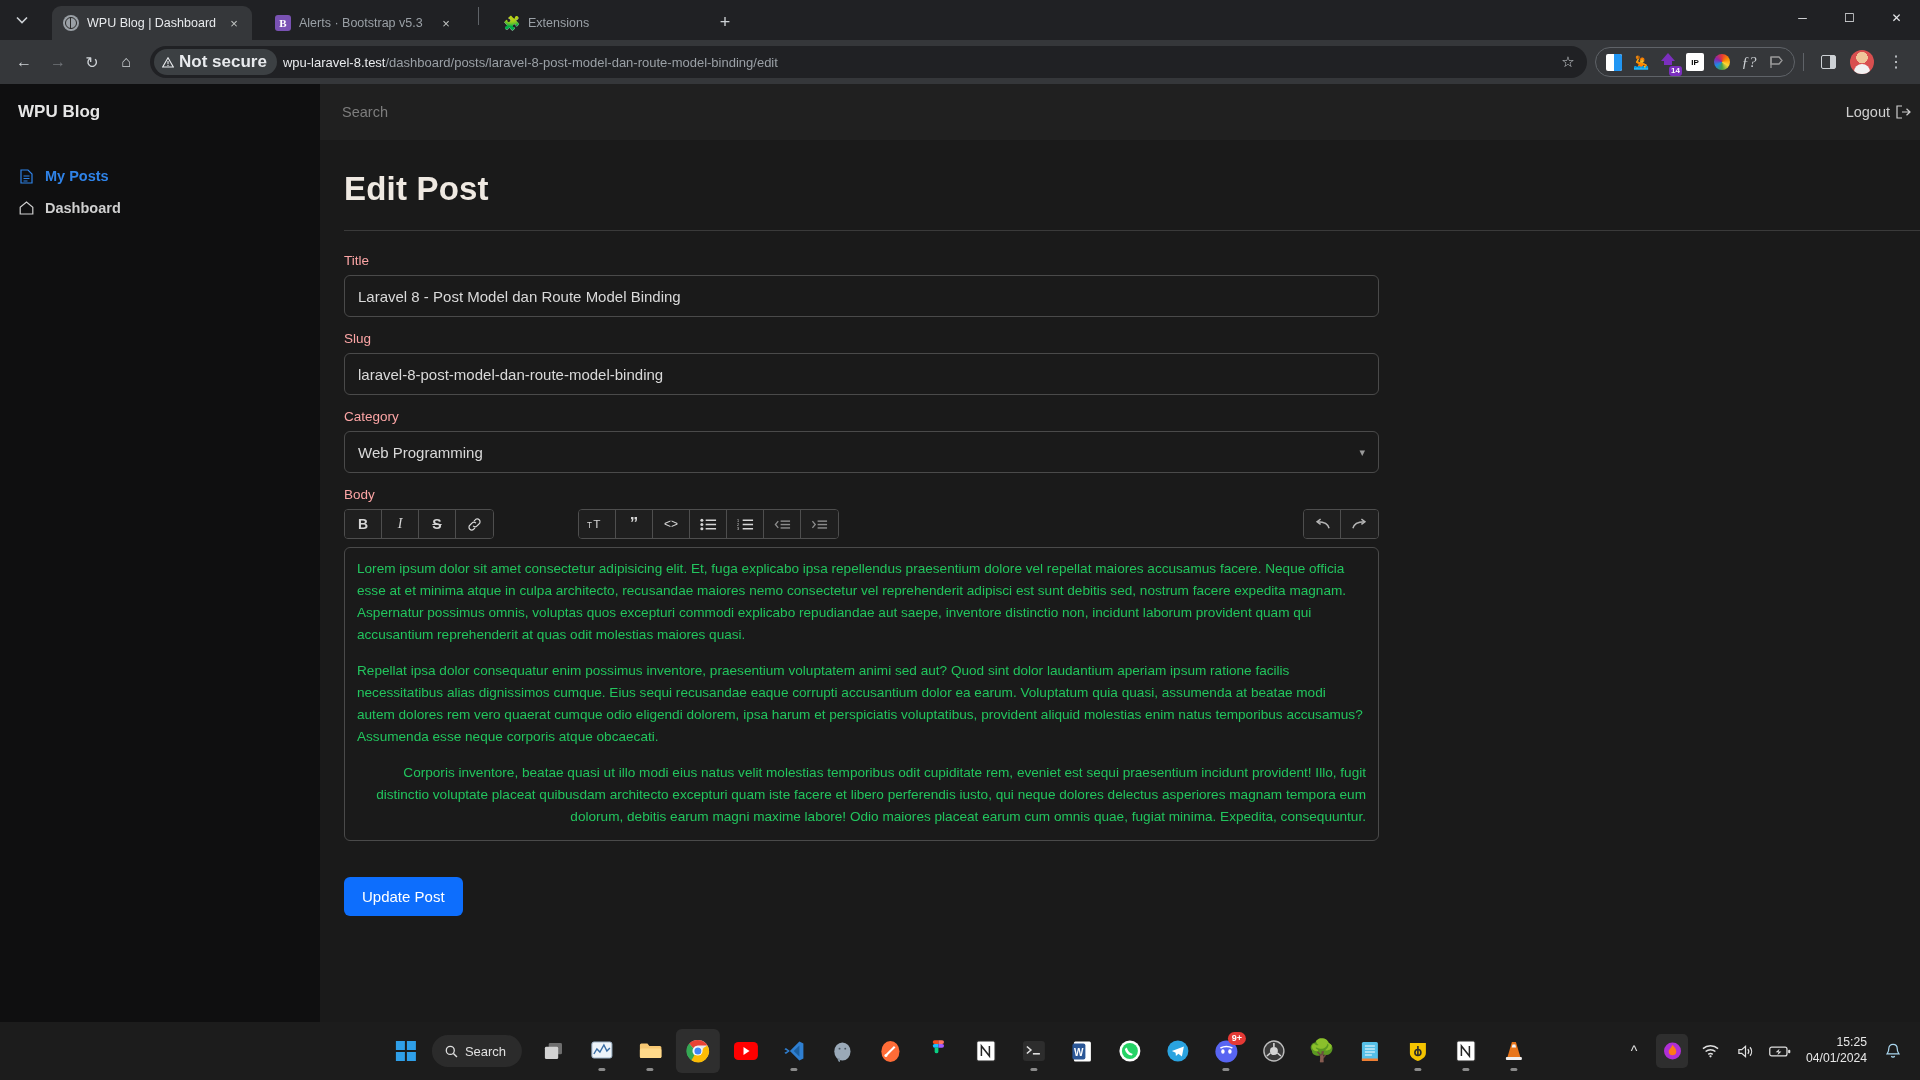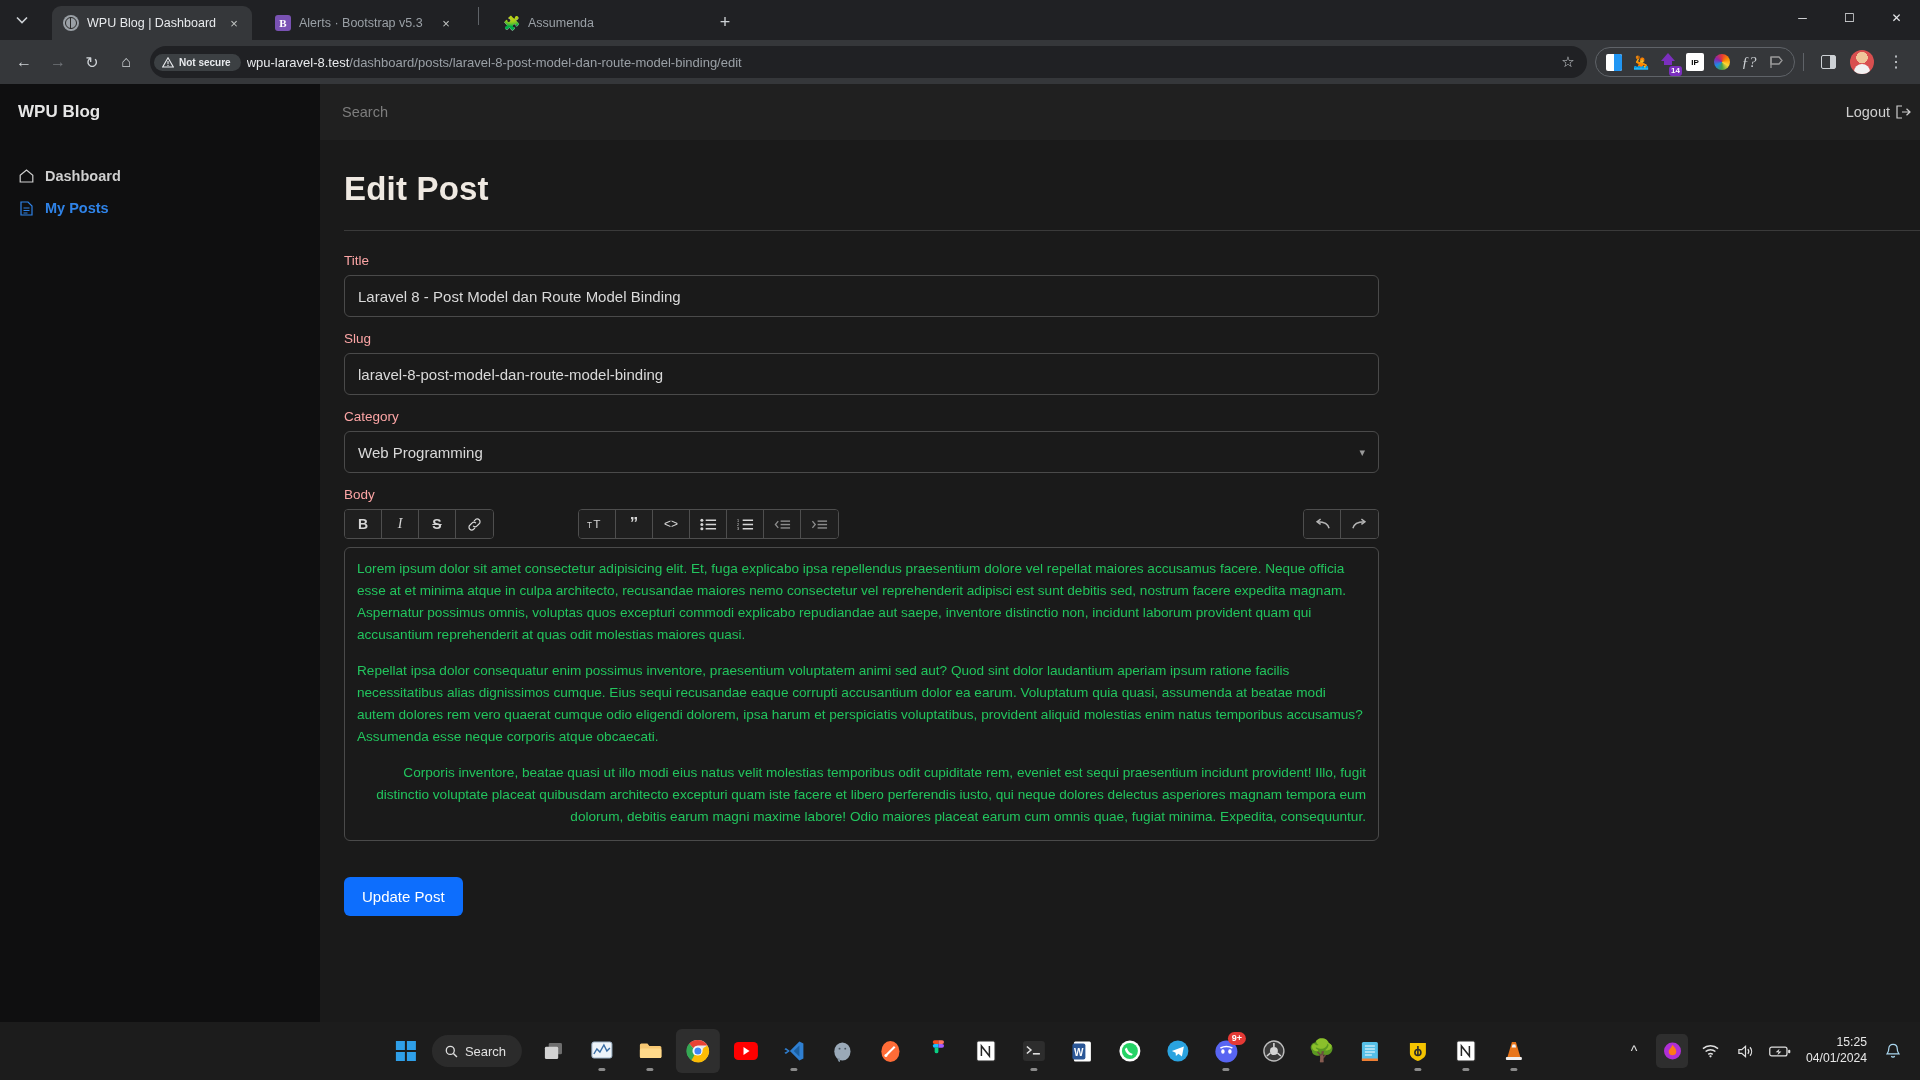--- a/index.html
+++ b/index.html
@@ -74,21 +74,21 @@
   }
   .nav-btn.disabled { color: #72757a; }
   .omnibox {
     flex: 1; height: 32px; background: #202124; border-radius: 16px;
     display: flex; align-items: center; padding: 0 6px 0 4px;
     margin: 0 6px; gap: 6px;
   }
   .notsecure {
     display: flex; align-items: center; gap: 5px;
     background: #3c4043; border-radius: 14px;
-    padding: 3px 10px 3px 8px; font-size: 10px; color: #e8eaed; font-weight: bold;
+    padding: 3px 10px 3px 8px; font-size: 17px; color: #e8eaed; font-weight: bold;
   }
   .url { flex: 1; font-size: 13px; color: #e8eaed; white-space: nowrap; overflow: hidden; }
   .url .dim { color: #9aa0a6; }
   .star-btn {
     width: 26px; height: 26px; display: flex; align-items: center;
     justify-content: center; color: #cdd1d5; font-size: 15px; border-radius: 50%;
   }
   .ext-group {
     display: flex; align-items: center; gap: 3px;
     border: 1px solid #5f6368; border-radius: 16px; padding: 2px 6px; height: 30px;
@@ -297,21 +297,21 @@
     <div class="tab">
       <span class="tab-favicon fav-bootstrap">B</span>
       <span class="tab-title">Alerts · Bootstrap v5.3</span>
       <span class="tab-close">×</span>
     </div>
 
     <div class="tab-sep"></div>
 
     <div class="tab">
       <span class="tab-favicon fav-puzzle">🧩</span>
-      <span class="tab-title">Assumenda</span>
+      <span class="tab-title">Extensions</span>
     </div>
 
     <div class="newtab-btn">+</div>
 
     <div class="win-ctrls">
       <div class="win-btn">─</div>
       <div class="win-btn">☐</div>
       <div class="win-btn close">✕</div>
     </div>
   </div>
@@ -367,36 +367,36 @@
         <span class="avatar"></span>
       </div>
     <div class="nav-btn kebab">⋮</div>
   </div>
 
   <div class="page">
 
     <div class="sidebar">
       <div class="brand">WPU Blog</div>
       <div class="nav">
-        <div class="nav-item muted">
-          <span class="nav-ico">
-            <svg width="15" height="14" viewBox="0 0 15 14">
-                <path d="M1.2 6.2L7.5 1l6.3 5.2V13H1.2z" fill="none" stroke="#cfcfcf" stroke-width="1.2"></path>
-              </svg>
-          </span>
-          <span>Dashboard</span>
-        </div>
         <div class="nav-item active">
           <span class="nav-ico">
             <svg width="13" height="15" viewBox="0 0 13 15">
                 <path d="M1 1h7l4 4v9H1z" fill="none" stroke="#2f83e8" stroke-width="1.2"></path>
                 <path d="M3.5 7h6M3.5 9.5h6M3.5 12h4" stroke="#2f83e8" stroke-width="1.1"></path>
               </svg>
           </span>
           <span>My Posts</span>
+        </div>
+        <div class="nav-item muted">
+          <span class="nav-ico">
+            <svg width="15" height="14" viewBox="0 0 15 14">
+                <path d="M1.2 6.2L7.5 1l6.3 5.2V13H1.2z" fill="none" stroke="#cfcfcf" stroke-width="1.2"></path>
+              </svg>
+          </span>
+          <span>Dashboard</span>
         </div>
       </div>
     </div>
 
     <div class="content">
       <div class="topbar">
         <div class="search-ph">Search</div>
         <div class="logout">
           <span>Logout</span>
           <svg width="16" height="14" viewBox="0 0 16 14">

